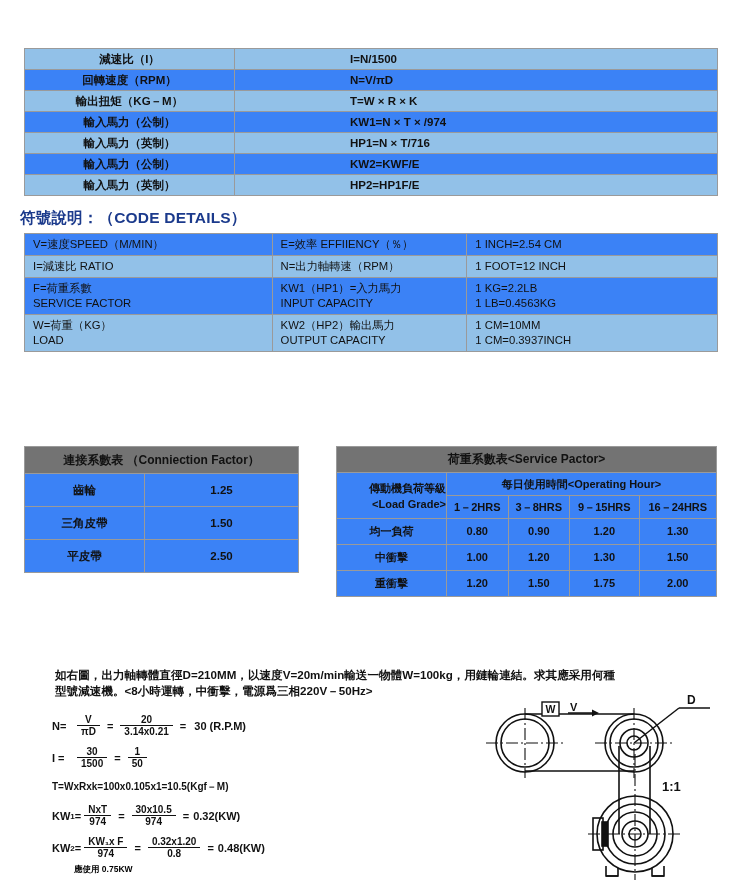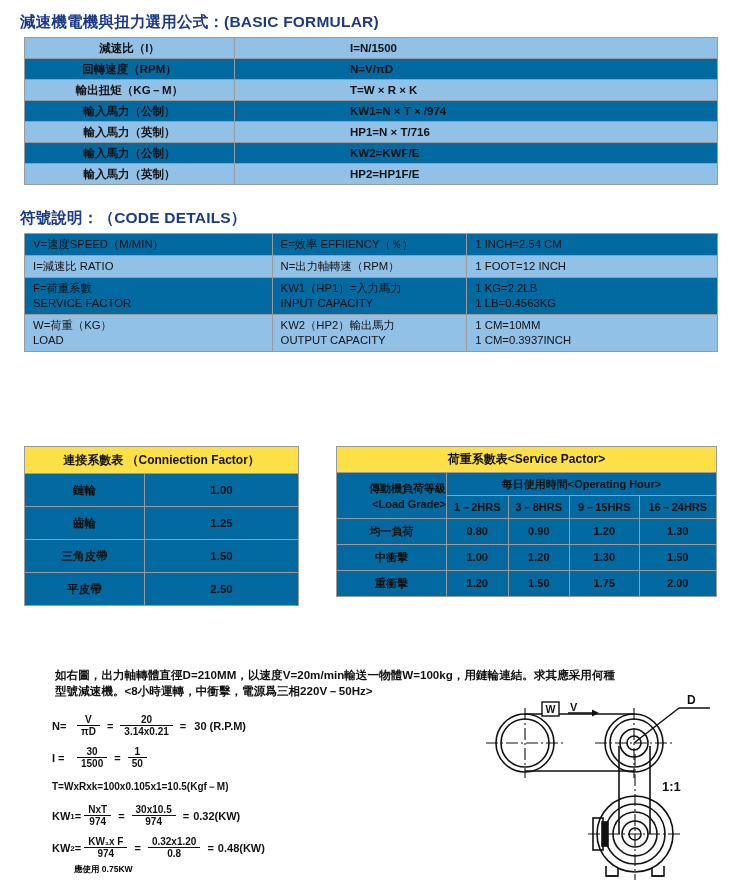--- a/index.html
+++ b/index.html
@@ -39,25 +39,25 @@
     font-size: 11.5px;
     background: #fff;
   }
   td, th {
     border: 1px solid #9a9a9a;
     padding: 0;
     font-weight: bold;
     color: #111;
   }
   .blue { background: #92c1e8; }
-  .white { background: #0369a1; }
-  .hdr-blue { background: #fde047; }
-
-  
-  #t1 { width: 694px; }
+  .white { background: #3b82f6; }
+  .hdr-blue { background: #737373; }
+
+  
+  #t1 { width: 694px; margin-top: 11px; }
   #t1 td { height: 20px; line-height: 20px; }
   #t1 td.lbl { width: 210px; text-align: center; font-size: 11.5px; }
   #t1 td.val { text-align: left; padding-left: 115px; font-size: 11.5px; }
 
   
   #t2 { width: 694px; border-radius: 15px; }
   #t2 td {
     vertical-align: top;
     padding: 3px 0 3px 8px;
     font-size: 11.3px;
@@ -108,23 +108,20 @@
 
   .note { font-size: 8.5px; font-weight:bold; }
 
   svg { display:block; }
 </style>
 </head>
 <body>
 
 <div class="page">
 
-  <div style="position:absolute; left:20px; top:12px;">
-    <div class="sec-title">減速機電機與扭力選用公式：(BASIC FORMULAR)</div>
-  </div>
 
   <table id="t1" style="position:absolute; left:24px; top:37px;">
     <tbody>
       <tr class="blue">
         <td class="lbl">減速比（I）</td>
         <td class="val">I=N/1500</td>
       </tr>
       <tr class="white">
         <td class="lbl">回轉速度（RPM）</td>
         <td class="val">N=V/πD</td>
@@ -211,24 +208,20 @@
     </tbody>
   </table>
 
   <table id="t3" style="position:absolute; left:24px; top:446px;">
     <thead>
       <tr>
         <th colspan="2" class="hdr-blue">連接系數表 （Conniection Factor）</th>
       </tr>
     </thead>
     <tbody>
-      <tr class="white">
-        <td class="k">鏈輪</td>
-        <td>1.00</td>
-      </tr>
       <tr class="white">
         <td class="k">齒輪</td>
         <td>1.25</td>
       </tr>
       <tr class="white">
         <td class="k">三角皮帶</td>
         <td>1.50</td>
       </tr>
       <tr class="white">
         <td class="k">平皮帶</td>

